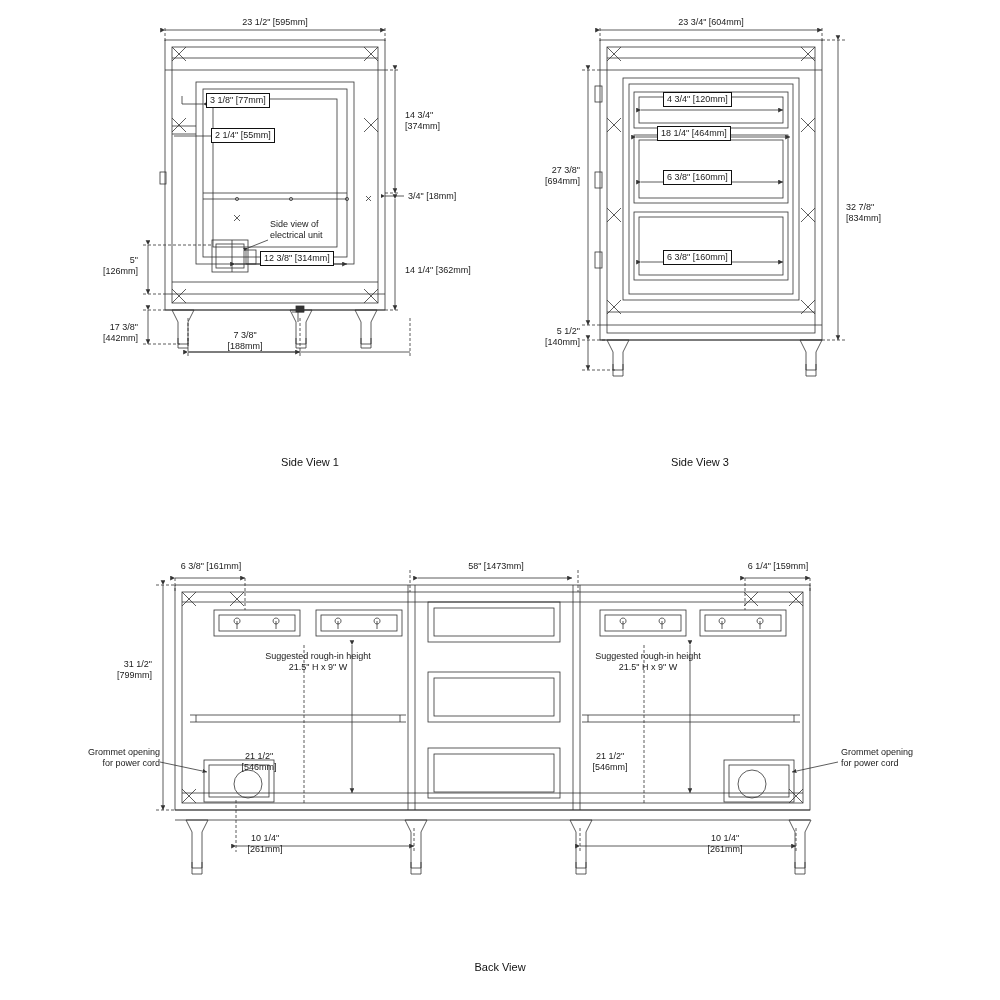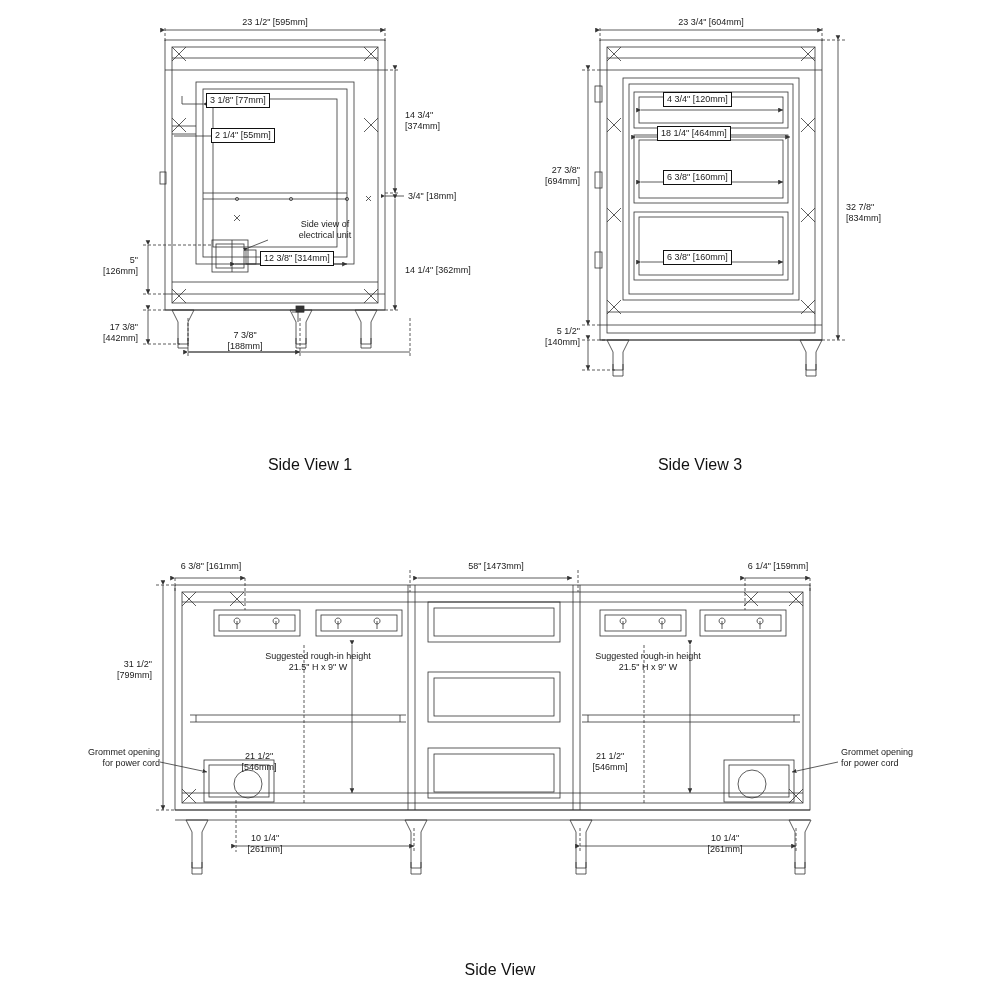--- a/index.html
+++ b/index.html
@@ -33,21 +33,21 @@
     line-height: 11px;
     color: #1a1a1a;
     white-space: pre;
     text-align: center;
     letter-spacing: 0px;
   }
   .lbl.l { text-align: left; }
   .lbl.r { text-align: right; }
   .viewtitle {
     position: absolute;
-    font-size: 16px;
+    font-size: 11px;
     color: #111;
     text-align: center;
     white-space: nowrap;
   }
   .boxed {
     position: absolute;
     font-size: 9px;
     line-height: 11px;
     background: #ffffff;
     border: 1px solid #111;
@@ -328,21 +328,21 @@
   <div class="lbl l" style="left:408px; top:191px; width:90px; text-align:left;">3/4" [18mm]</div>
   <div class="lbl l" style="left:405px; top:265px; width:70px; text-align:left;">14 1/4" [362mm]</div>
 
   <div class="lbl r" style="left:66px; top:255px; width:72px;">5"
 [126mm]</div>
   <div class="lbl r" style="left:60px; top:322px; width:78px;">17 3/8"
 [442mm]</div>
   <div class="lbl" style="left:185px; top:330px; width:120px;">7 3/8"
 [188mm]</div>
 
-  <div class="lbl l" style="left:270px; top:219px; width:110px; text-align:center;">Side view of
+  <div class="lbl l" style="left:270px; top:219px; width:110px; text-align:left;">Side view of
 electrical unit</div>
   <div class="boxed" style="left:260px; top:251px;">12 3/8" [314mm]</div>
 
   <div class="viewtitle" style="left:230px; top:456px; width:160px;">Side View 1</div>
 
   <div class="lbl" style="left:651px; top:17px; width:120px;">23 3/4" [604mm]</div>
 
   <div class="boxed" style="left:663px; top:92px;">4 3/4" [120mm]</div>
   <div class="boxed" style="left:657px; top:126px;">18 1/4" [464mm]</div>
   <div class="boxed" style="left:663px; top:170px;">6 3/8" [160mm]</div>
@@ -377,15 +377,15 @@
   <div class="lbl r" style="left:50px; top:747px; width:110px;">Grommet opening
 for power cord</div>
   <div class="lbl l" style="left:841px; top:747px; width:120px; text-align:left;">Grommet opening
 for power cord</div>
 
   <div class="lbl" style="left:205px; top:833px; width:120px;">10 1/4"
 [261mm]</div>
   <div class="lbl" style="left:665px; top:833px; width:120px;">10 1/4"
 [261mm]</div>
 
-  <div class="viewtitle" style="left:420px; top:961px; width:160px;">Side View</div>
+  <div class="viewtitle" style="left:420px; top:961px; width:160px;">Back View</div>
 
 </div>
 
 </body></html>

